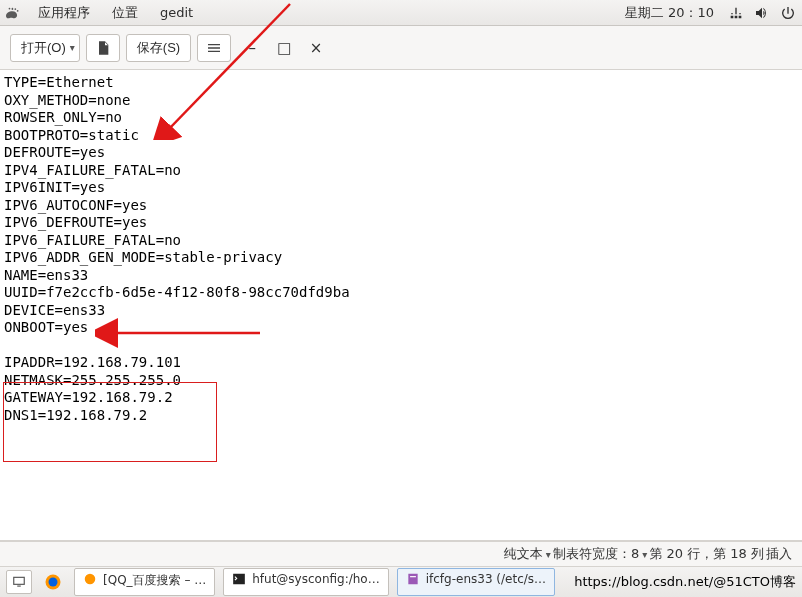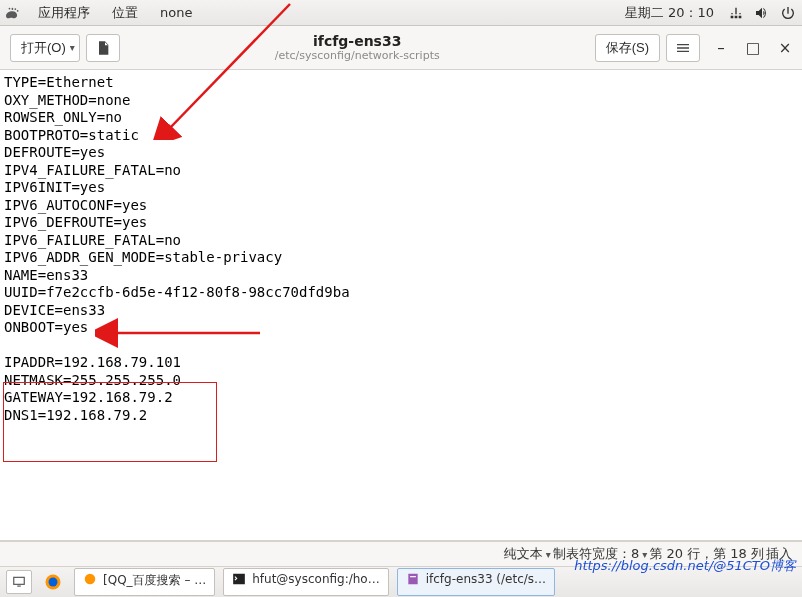--- a/index.html
+++ b/index.html
@@ -108,40 +108,39 @@
     max-width:190px; overflow:hidden; white-space:nowrap; text-overflow:ellipsis;
     height:28px;
   }
   .taskbar .task.active { background:#edf3fa; border-color:#8fb6e0; }
   .taskbar .launcher {
     width:26px; height:24px; border:1px solid #c4c0bb; background:#fff;
     display:flex; align-items:center; justify-content:center; border-radius:2px;
   }
   .taskbar .launcher.plain { border:none; background:transparent; }
   .watermark {
-    position:absolute; right:6px; bottom:22px;
-    font-size:13px; color:#1d4ed8;
+    position:absolute; right:6px; bottom:6px;
+    font-size:13px; color:#000000;
     pointer-events:none;
-    font-style:italic;
   }
   svg { display:block; }
 </style>
 </head>
 <body>
 
 <div class="menubar">
   <div class="left">
     <span class="foot">
       <svg viewBox="0 0 24 24" width="14" height="14">
           <path fill="#5a5a5a" d="M6 3c2 0 2 3 0 3S4 3 6 3zm5 0c2 0 2 4 0 4s-2-4 0-4zm5 1c2 0 2 3 0 3s-2-3 0-3zm4 3c2 0 2 3 0 3s-2-3 0-3zM11 9c5 0 8 3 8 7 0 3-2 5-5 5-2 0-3-1-5-1s-3 1-5 1c-3 0-4-2-4-4 0-5 5-8 11-8z"></path>
         </svg>
     </span>
     <span class="item">应用程序</span>
     <span class="item">位置</span>
-    <span class="item">none</span>
+    <span class="item">gedit</span>
   </div>
   <div class="right">
     <span class="item">星期二 20：10</span>
     <span class="tray-icon">
       <svg viewBox="0 0 24 24" width="16" height="16">
           <path fill="#2e2e2e" d="M4 20h4v-4H4v4zm6 0h4v-4h-4v4zm6 0h4v-4h-4v4zM11 4h2v10h-2V4zm-6 8h2v2H5v-2zm12 0h2v2h-2v-2z"></path>
         </svg>
     </span>
     <span class="tray-icon">
       <svg viewBox="0 0 24 24" width="16" height="16">
@@ -159,24 +158,20 @@
 <div class="toolbar">
   <button class="btn split">
     <span>打开(O)</span>
     <span class="caret">▾</span>
   </button>
   <button class="icon-btn">
     <svg viewBox="0 0 24 24" width="16" height="16">
         <path fill="#444" d="M6 2h9l5 5v15H6V2zm9 1.5V8h4.5L15 3.5z"></path>
       </svg>
   </button>
-  <div class="title-block">
-    <div class="t1">ifcfg-ens33</div>
-    <div class="t2">/etc/sysconfig/network-scripts</div>
-  </div>
   <button class="btn">保存(S)</button>
   <button class="icon-btn">
     <svg viewBox="0 0 24 24" width="16" height="16">
         <path fill="#444" d="M3 6h18v2H3V6zm0 5h18v2H3v-2zm0 5h18v2H3v-2z"></path>
       </svg>
   </button>
   <div class="win-ctrls">
     <span>–</span>
     <span>□</span>
     <span>×</span>

